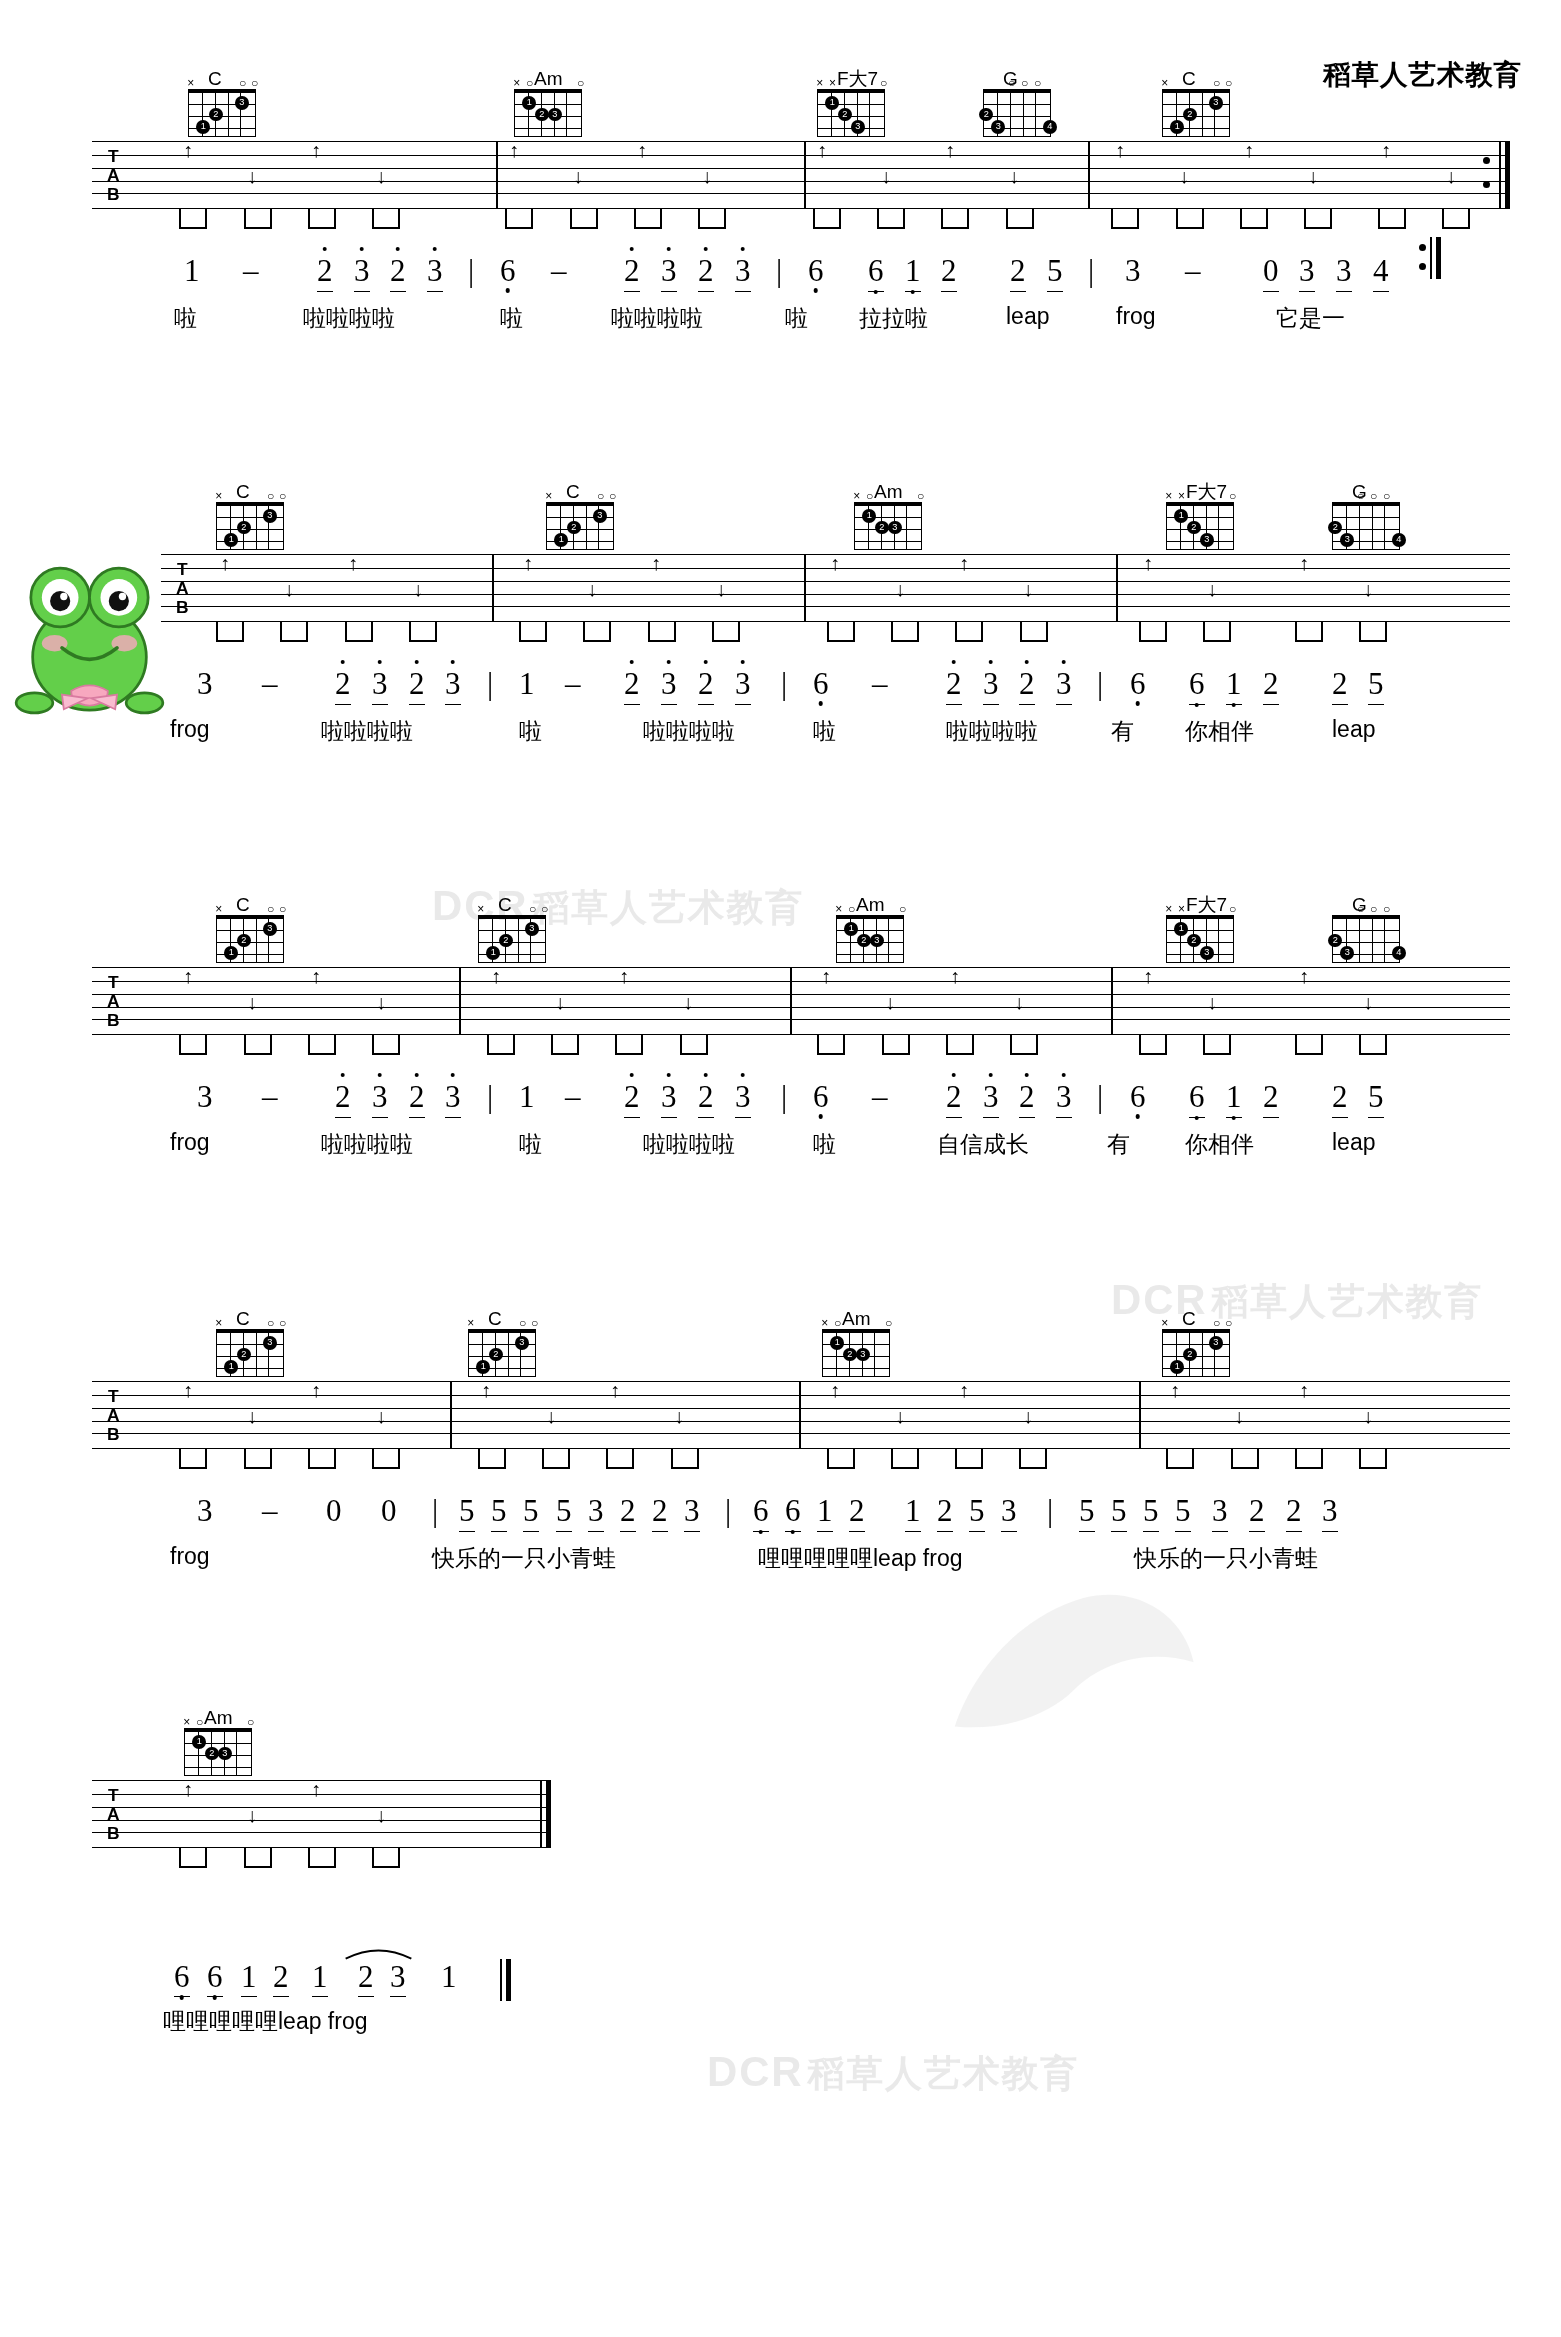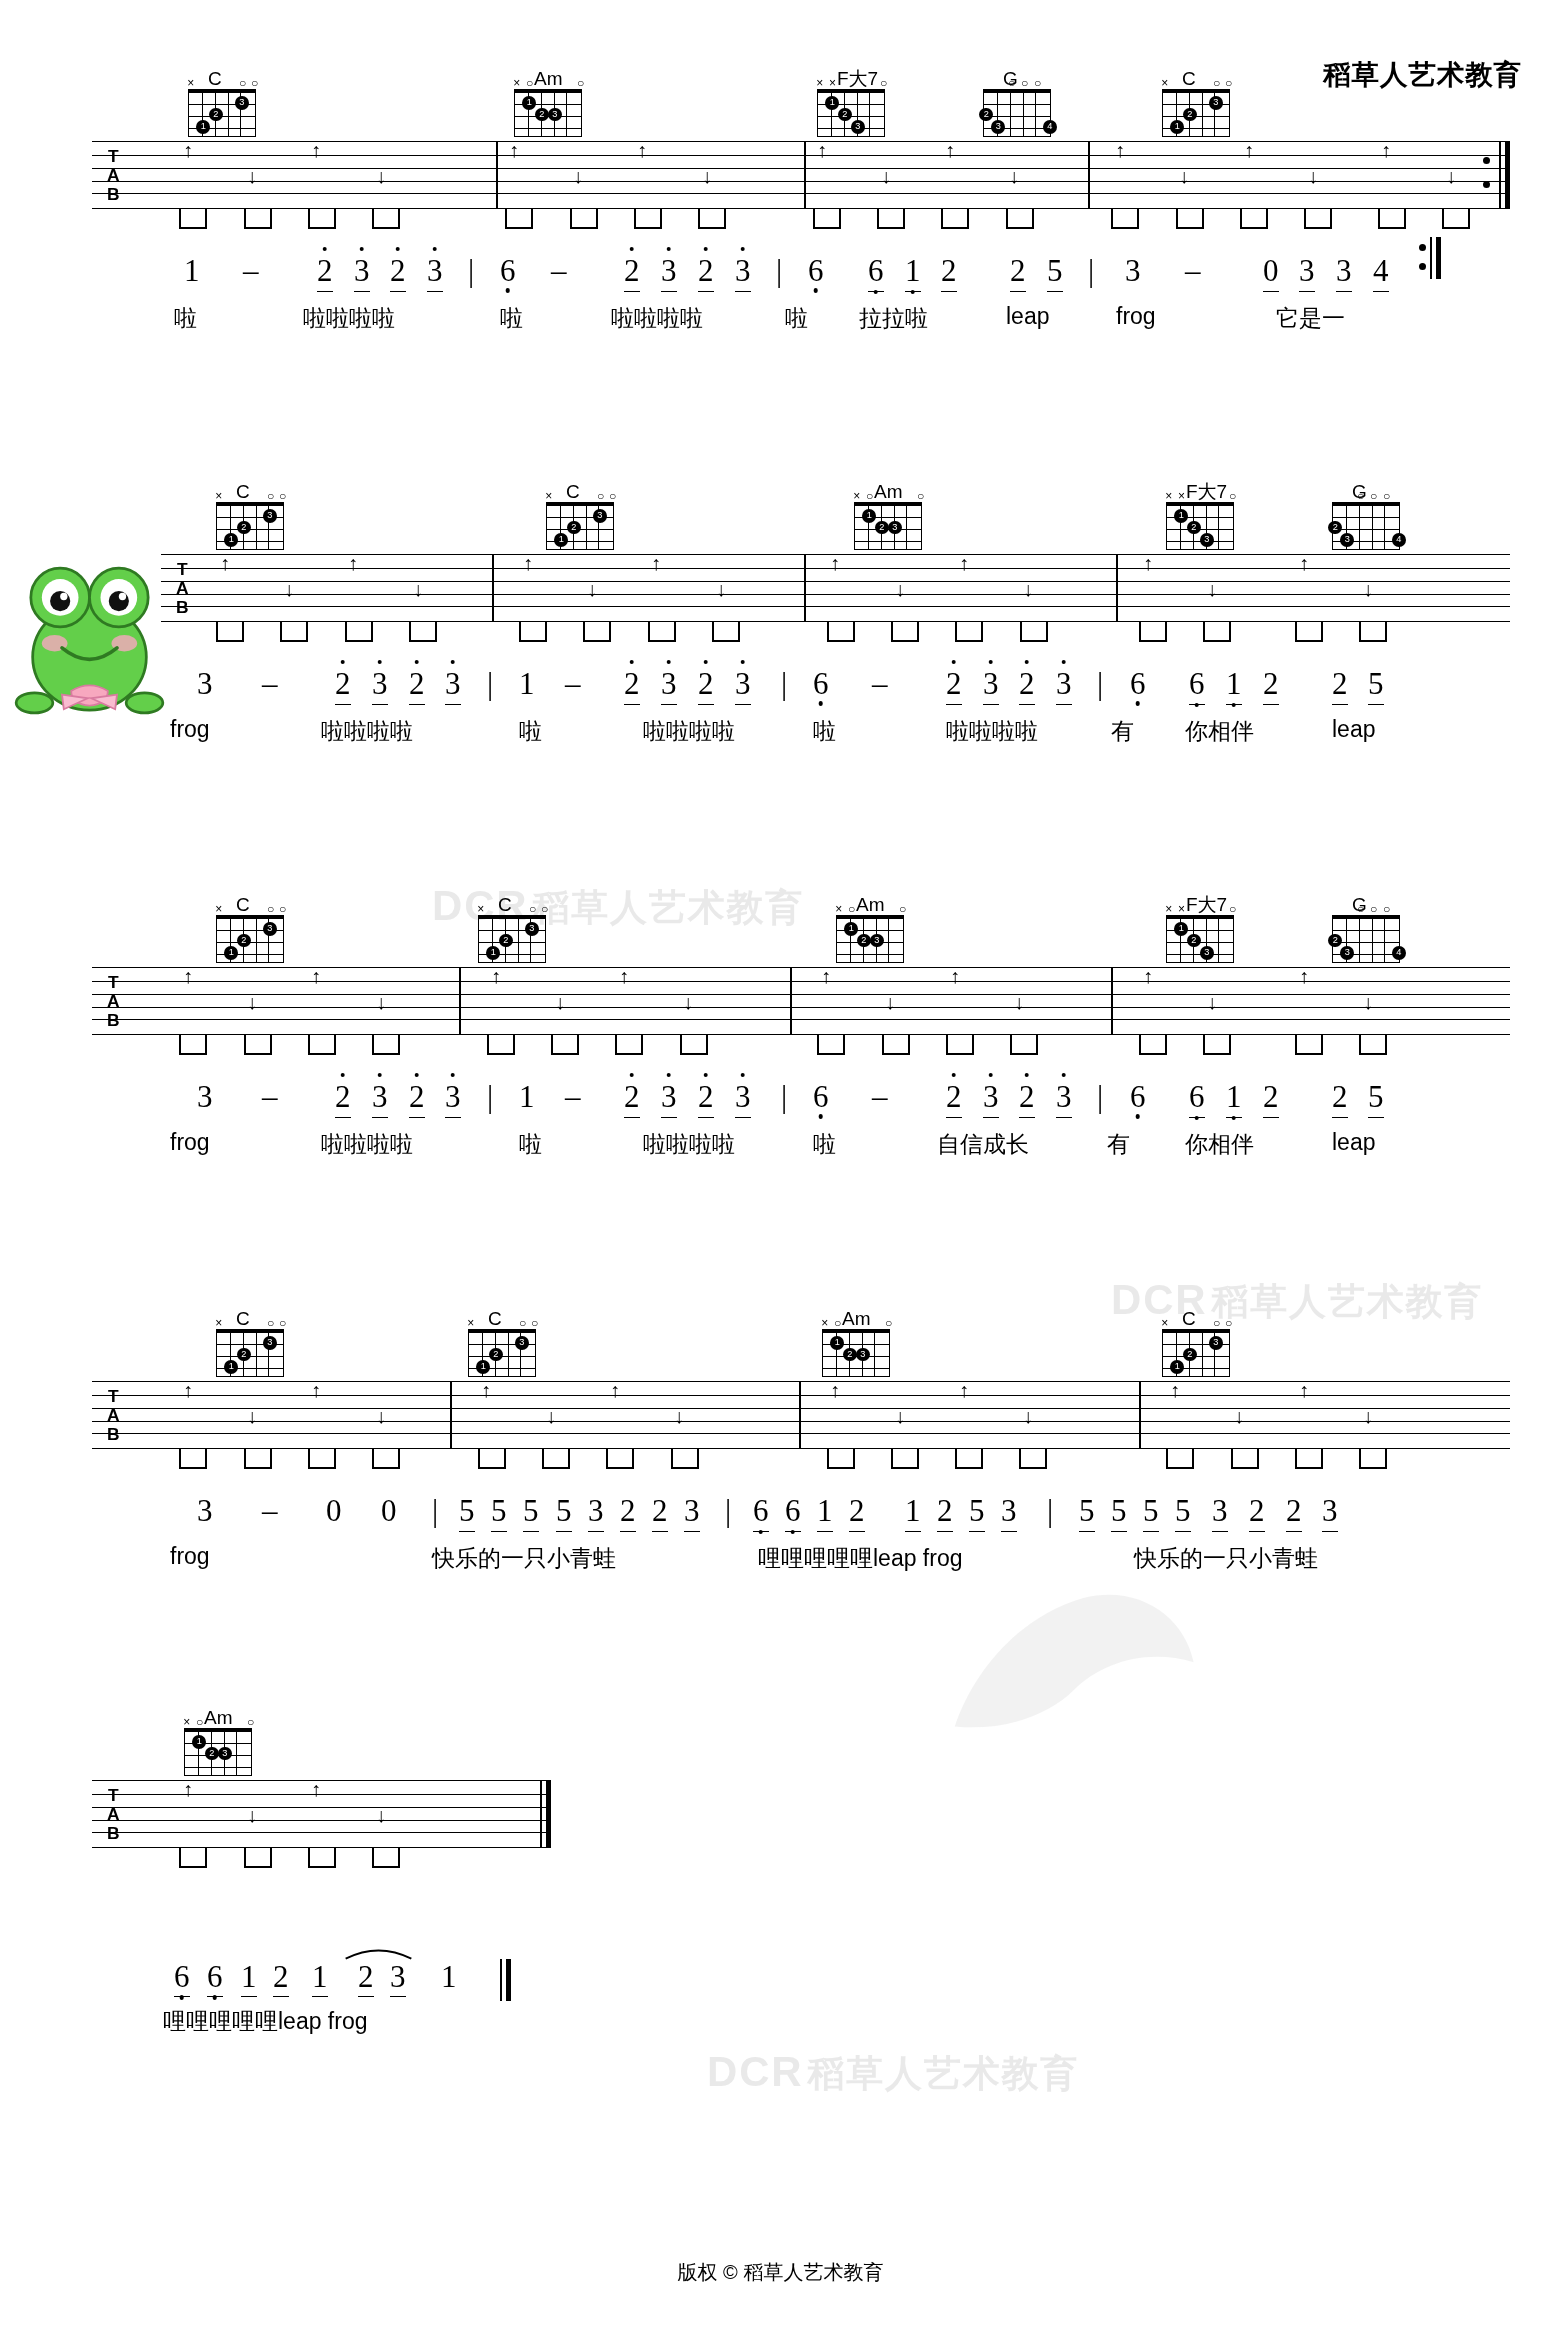--- a/index.html
+++ b/index.html
@@ -919,15 +919,14 @@
       <svg style="position:absolute;left:342px;top:-14.7px;width:73px;height:18.4px" viewBox="0 0 80 20">
         <path d="M4 16 Q40 -2 76 16" stroke="#000" stroke-width="2" fill="none"></path>
       </svg>
     </div>
 
     <div class="lyrline" style="top:88px;">
       <span style="left:163px">哩哩哩哩哩leap frog</span>
     </div>
   </div>
 
-  <div class="footer">版权 © 稻草人艺术教育</div>
 </div>
 
 
 </body></html>

